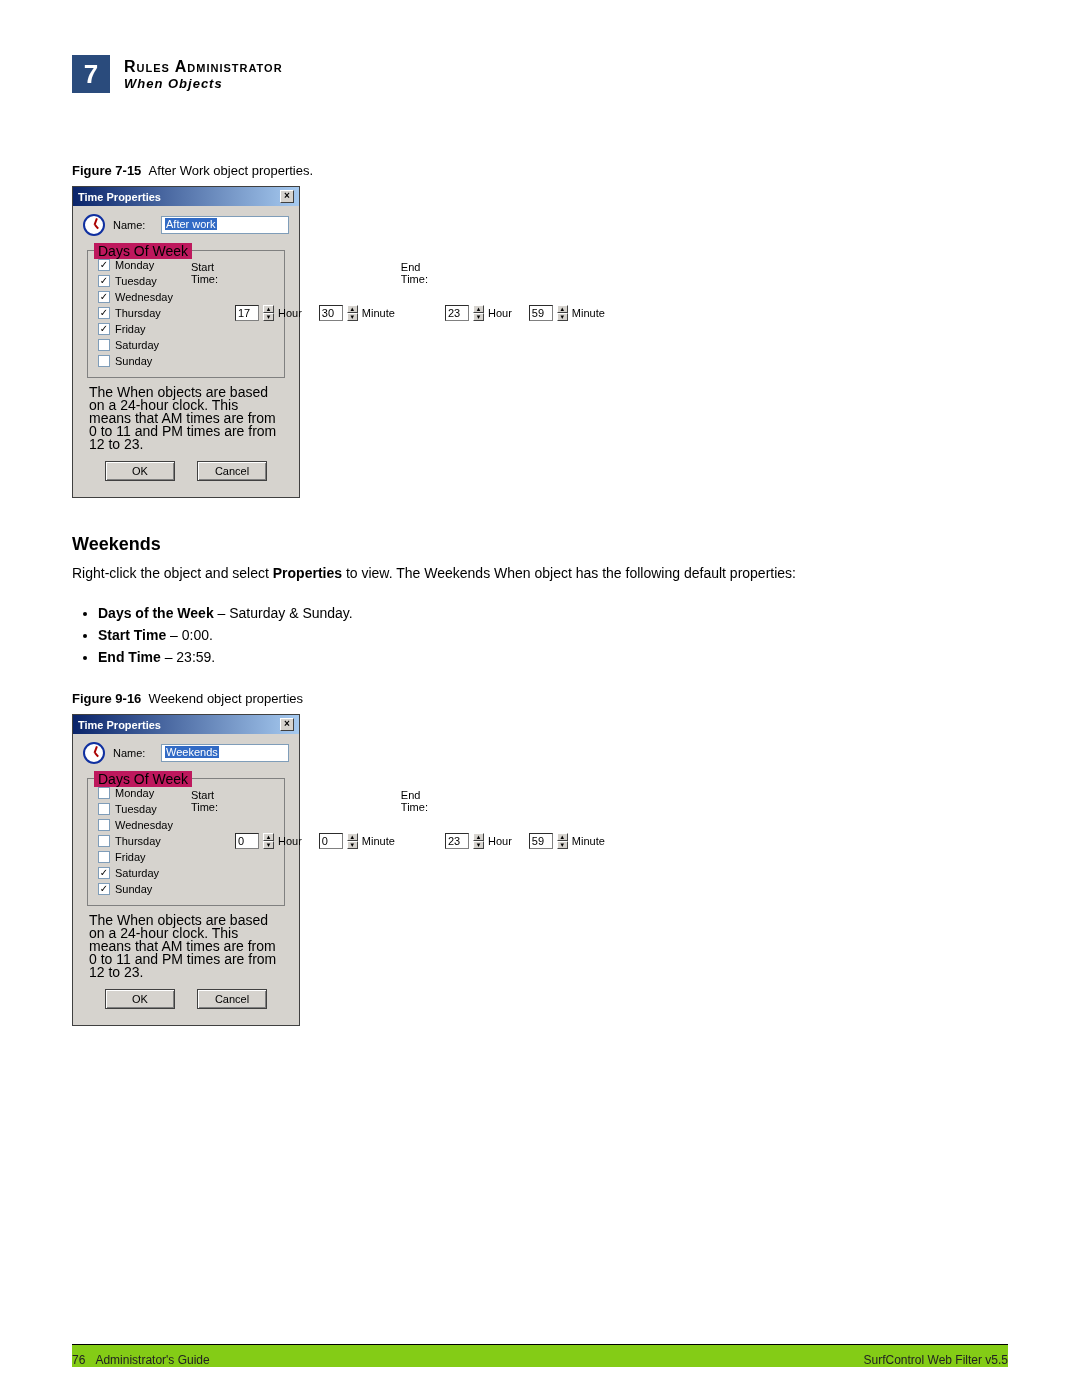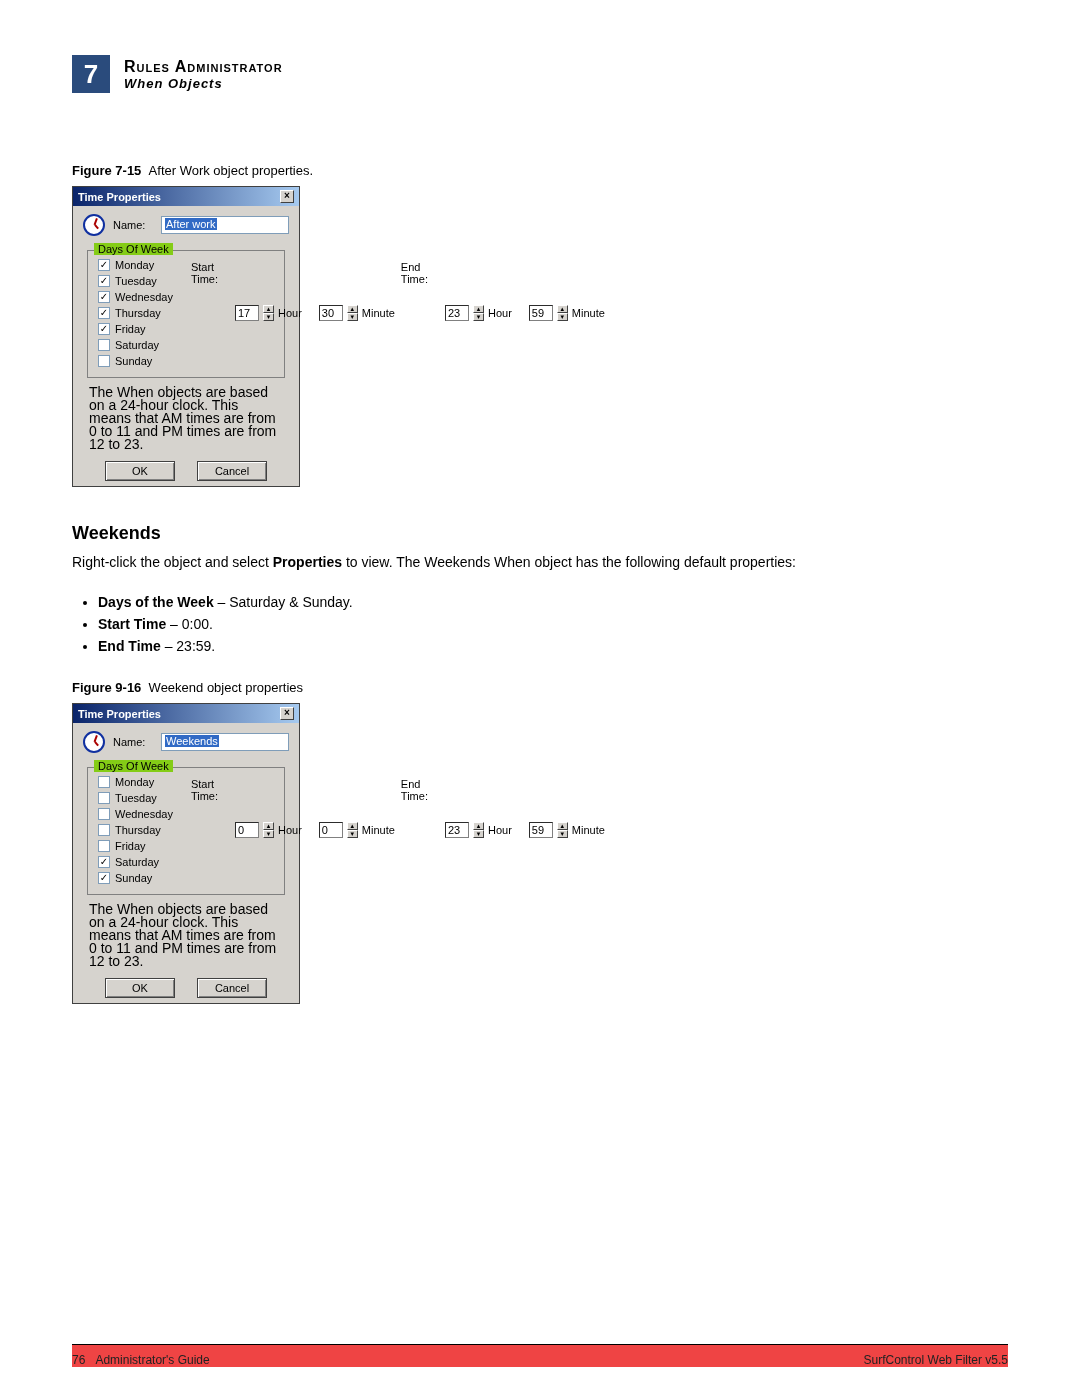--- a/index.html
+++ b/index.html
@@ -34,42 +34,42 @@
   .dlg-titlebar {
     background: linear-gradient(to right, #0a246a, #a6caf0);
     color: #fff; font-weight: bold; padding: 3px 5px; font-size: 11px;
     display: flex; justify-content: space-between; align-items: center;
   }
   .dlg-close {
     width: 14px; height: 13px; background: #d6d3ce; color: #000;
     border: 1px solid #fff; border-right-color: #404040; border-bottom-color: #404040;
     font-size: 10px; text-align: center; line-height: 10px; font-weight: bold;
   }
-  .dlg-body { padding: 8px 10px 5px 10px; }
+  .dlg-body { padding: 8px 10px 16px 10px; }
   .name-row { display: flex; align-items: center; gap: 8px; margin-bottom: 14px; }
   .clock-icon {
     width: 22px; height: 22px; border: 2px solid #1030a0; border-radius: 50%;
     background: #fff; position: relative; flex: 0 0 22px;
   }
   .clock-icon::before, .clock-icon::after { content:""; position:absolute; background:#a00; width:1.5px; left:50%; top:50%; transform-origin: top; }
   .clock-icon::before { height:7px; transform: rotate(200deg); }
   .clock-icon::after { height:5px; transform: rotate(-40deg); }
   .name-label { width: 40px; }
   .name-input {
     flex: 1; height: 18px; border: 1px solid #7f9db9; background: #fff;
     padding: 1px 3px; font: inherit;
   }
   .name-input span { background: #316ac5; color: #fff; padding: 0 1px; display:inline-block; }
 
   .fieldset {
     border: 1px solid #808080; border-top-color:#808080;
     padding: 8px 10px 10px 10px; margin: 0 4px 8px 4px; position: relative;
   }
   .fieldset .legend {
-    position: absolute; top: -8px; left: 6px; background: #84cc16; padding: 0 4px; font-size: 11px;
+    position: absolute; top: -8px; left: 6px; background: #be185d; padding: 0 4px; font-size: 14px;
   }
   .cols { display: flex; gap: 18px; }
   .days { display: flex; flex-direction: column; gap: 4px; }
   .cb { display: flex; align-items: center; gap: 5px; }
   .cb-box {
     width: 12px; height: 12px; background: #fff; border: 1px solid #7f9db9;
     display:flex; align-items:center; justify-content:center; font-size:10px; line-height:10px;
   }
   .times { display: flex; flex-direction: row; gap: 6px; }
   .tlabel { margin-top: 2px; }
@@ -94,21 +94,21 @@
   h2.sect { font-size: 18px; font-weight: bold; margin: 0 0 8px 0; }
   p.body { font-size: 14px; line-height: 20px; margin: 0 0 22px 0; }
   ul.bullets { margin: 4px 0 26px 0; padding-left: 26px; }
   ul.bullets li { font-size: 14px; margin: 4px 0 6px 0; }
   ul.bullets li b { font-weight: bold; }
 
   .footer {
     position: fixed; bottom: 30px; left: 72px; right: 72px;
     border-top: 1px solid #000; padding-top: 8px;
     display: flex; justify-content: space-between; font-size: 12px; color: #222;
-    background:#ef4444;
+    background:#84cc16;
   }
 </style>
 </head>
 <body>
 
 <div class="page-header">
   <div class="chapter-box">7</div>
   <div class="chapter-title">
     <div class="t1">Rules Administrator</div>
     <div class="t2">When Objects</div>

